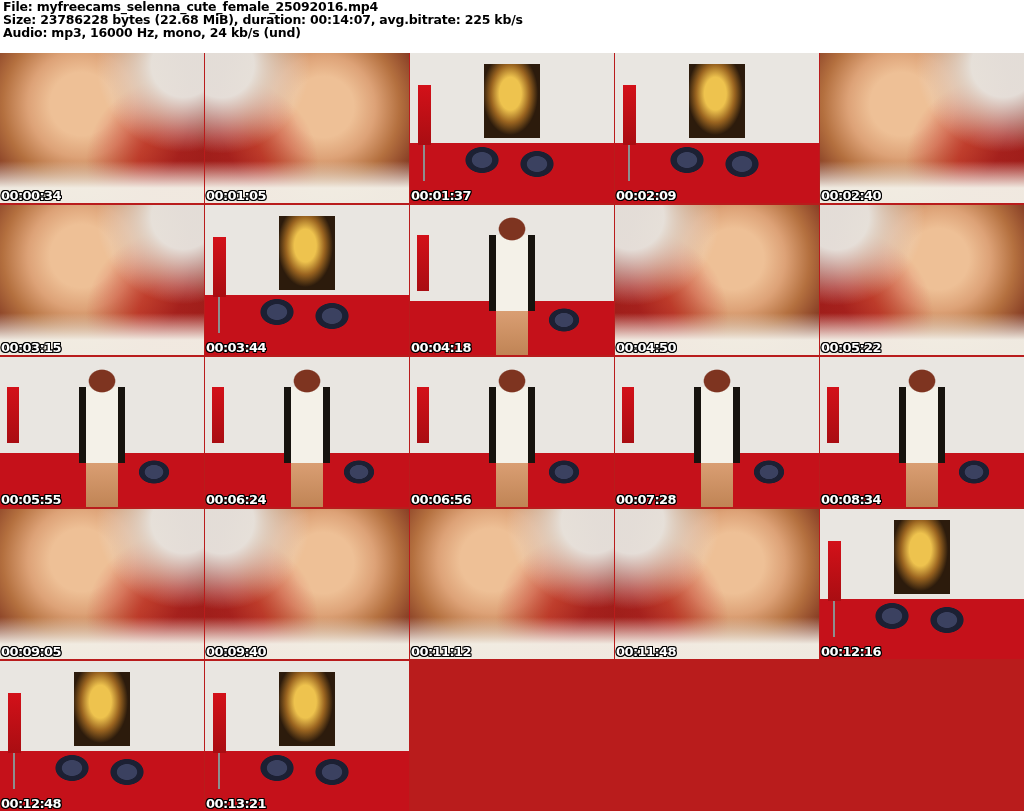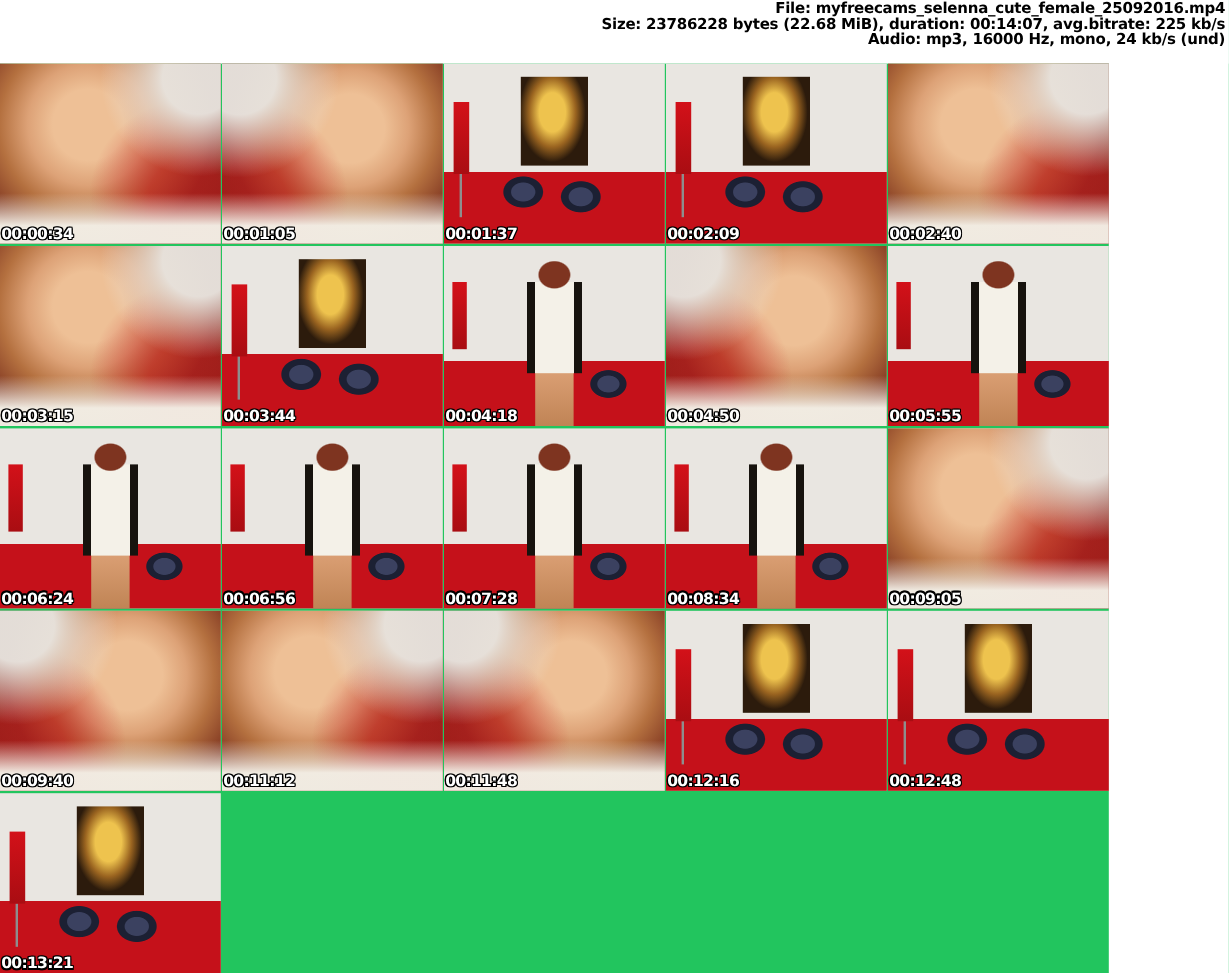--- a/index.html
+++ b/index.html
@@ -10,38 +10,37 @@
     -webkit-font-smoothing: antialiased;
   }
   .sheet { width: 1024px; }
 
   
   .meta {
     background: var(--header-bg, #ffffff);
     color: var(--header-text, #000000);
     padding: 1px 3px 2px 3px;
     height: 50px;
-    text-align: right;
   }
   .meta .hline {
     font-size: 12.5px;
     font-weight: 700;
     line-height: 12.9px;
     letter-spacing: -0.2px;
     white-space: nowrap;
   }
 
   
   .grid {
     display: grid;
     grid-template-columns: repeat(5, 1fr);
     column-gap: 1px;
     row-gap: 2px;
-    background: #22c55e;
-    width: 924px;
+    background: #b91c1c;
+    width: 1024px;
   }
   .thumb {
     position: relative;
     height: 150px;
     overflow: hidden;
     background: var(--wall, #e9e6e1);
   }
   .ts {
     position: absolute;
     left: 1px;
@@ -134,20 +133,23 @@
       </div>
       <div class="thumb scene-room">
         <span class="ts">00:03:44</span>
       </div>
       <div class="thumb scene-figure">
         <span class="ts">00:04:18</span>
       </div>
       <div class="thumb scene-closeup2">
         <span class="ts">00:04:50</span>
       </div>
+      <div class="thumb scene-closeup2">
+        <span class="ts">00:05:22</span>
+      </div>
       <div class="thumb scene-figure">
         <span class="ts">00:05:55</span>
       </div>
       <div class="thumb scene-figure">
         <span class="ts">00:06:24</span>
       </div>
       <div class="thumb scene-figure">
         <span class="ts">00:06:56</span>
       </div>
       <div class="thumb scene-figure">

